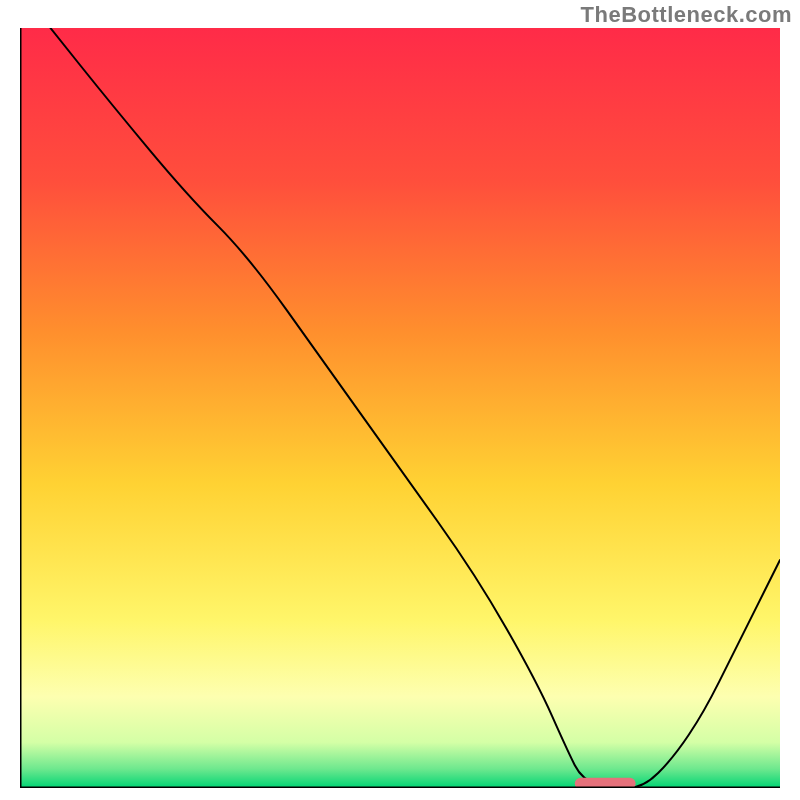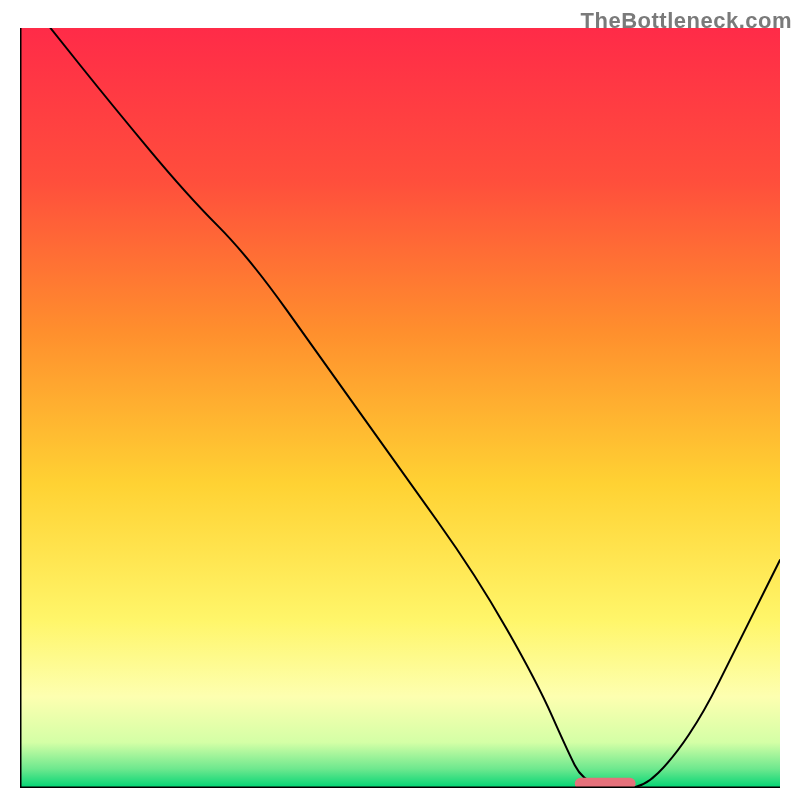--- a/index.html
+++ b/index.html
@@ -11,21 +11,21 @@
     font-family: Arial, Helvetica, sans-serif;
     overflow: hidden;
   }
   .container {
     position: relative;
     width: 800px;
     height: 800px;
   }
   .watermark {
     position: absolute;
-    top: 8px;
+    top: 2px;
     right: 8px;
     font-size: 22px;
     font-weight: 600;
     color: #7a7a7a;
     letter-spacing: 0.5px;
     user-select: none;
   }
   .plot {
     position: absolute;
     left: 20px;

